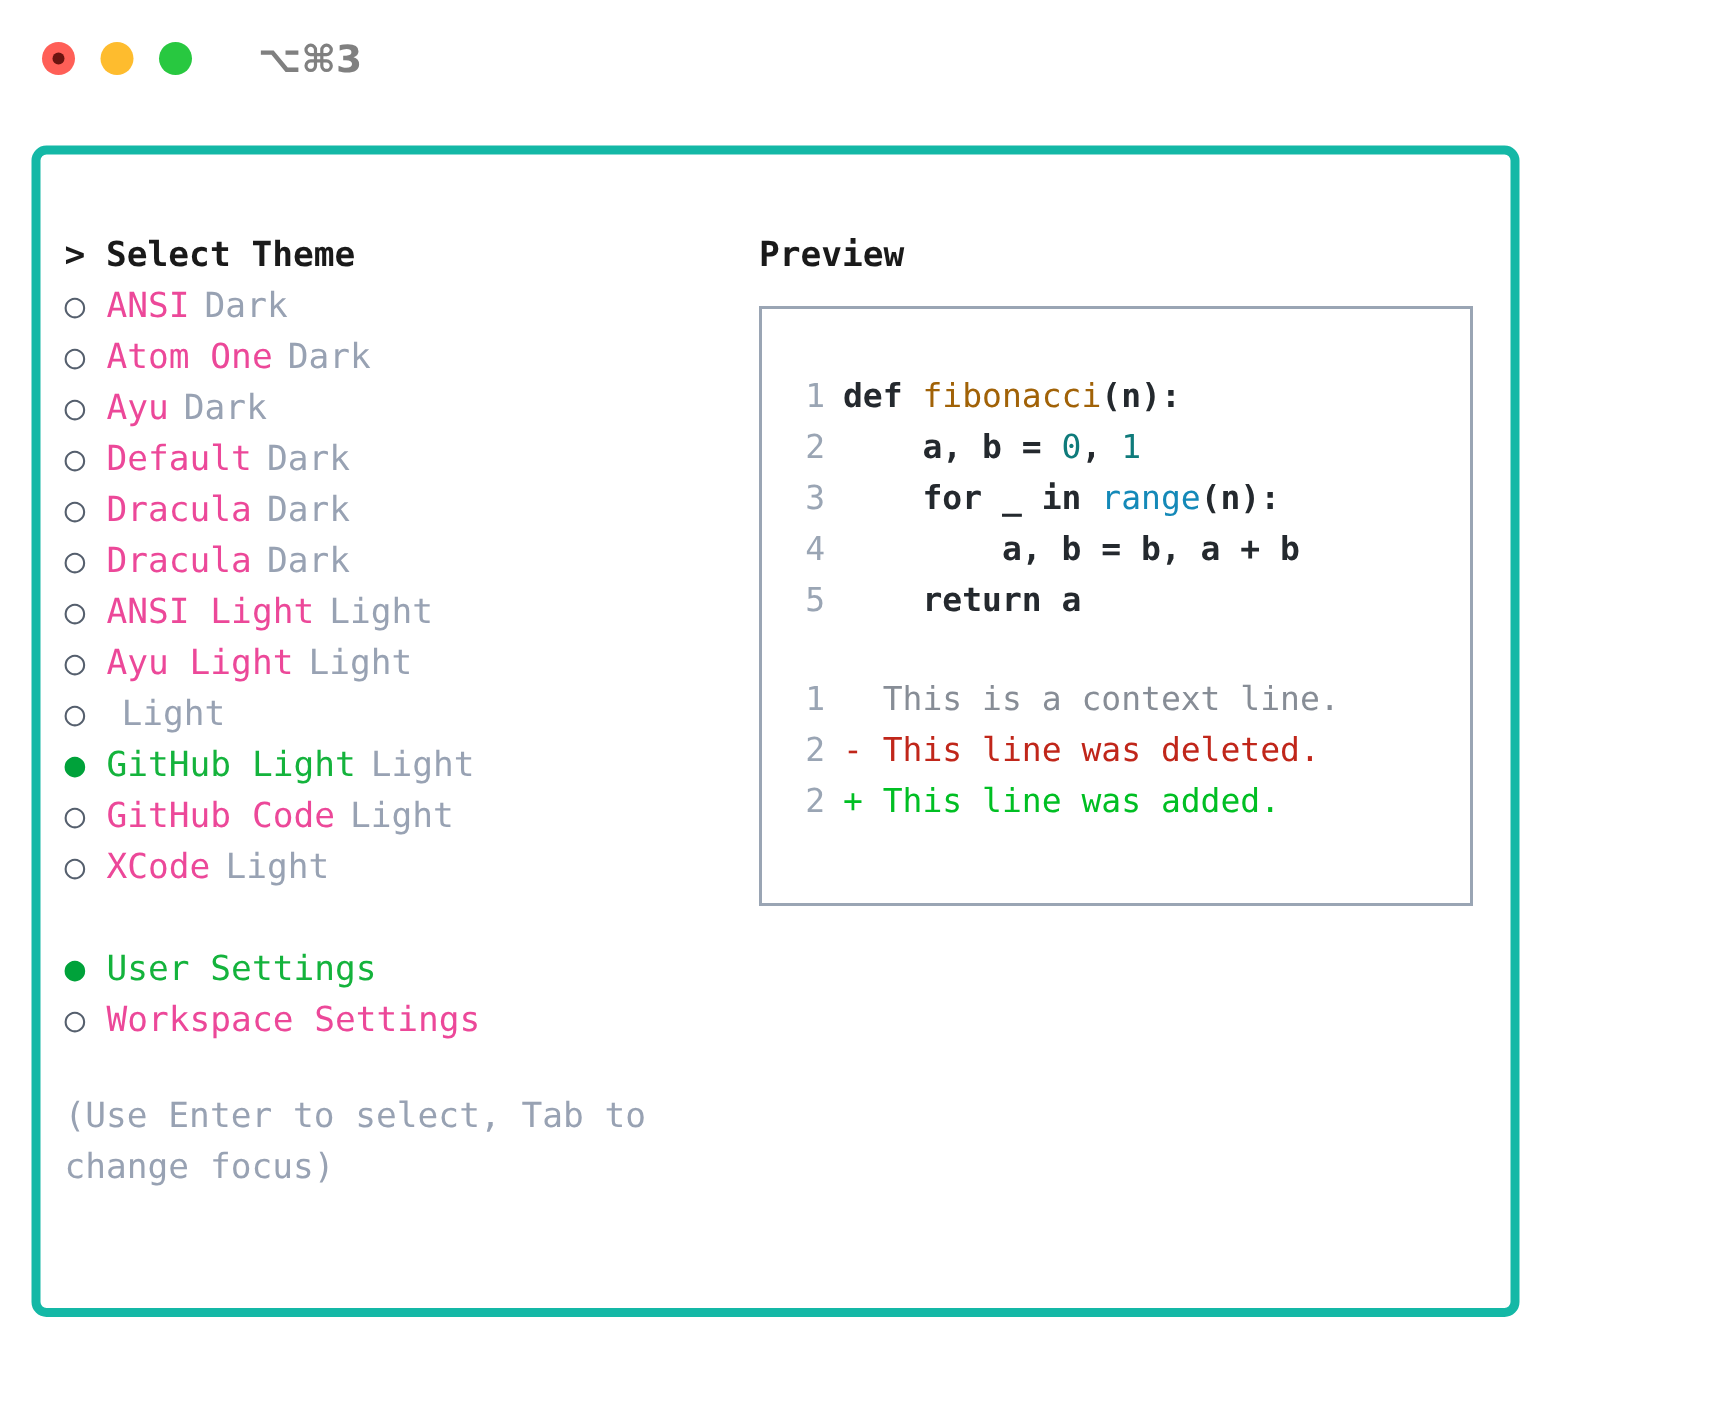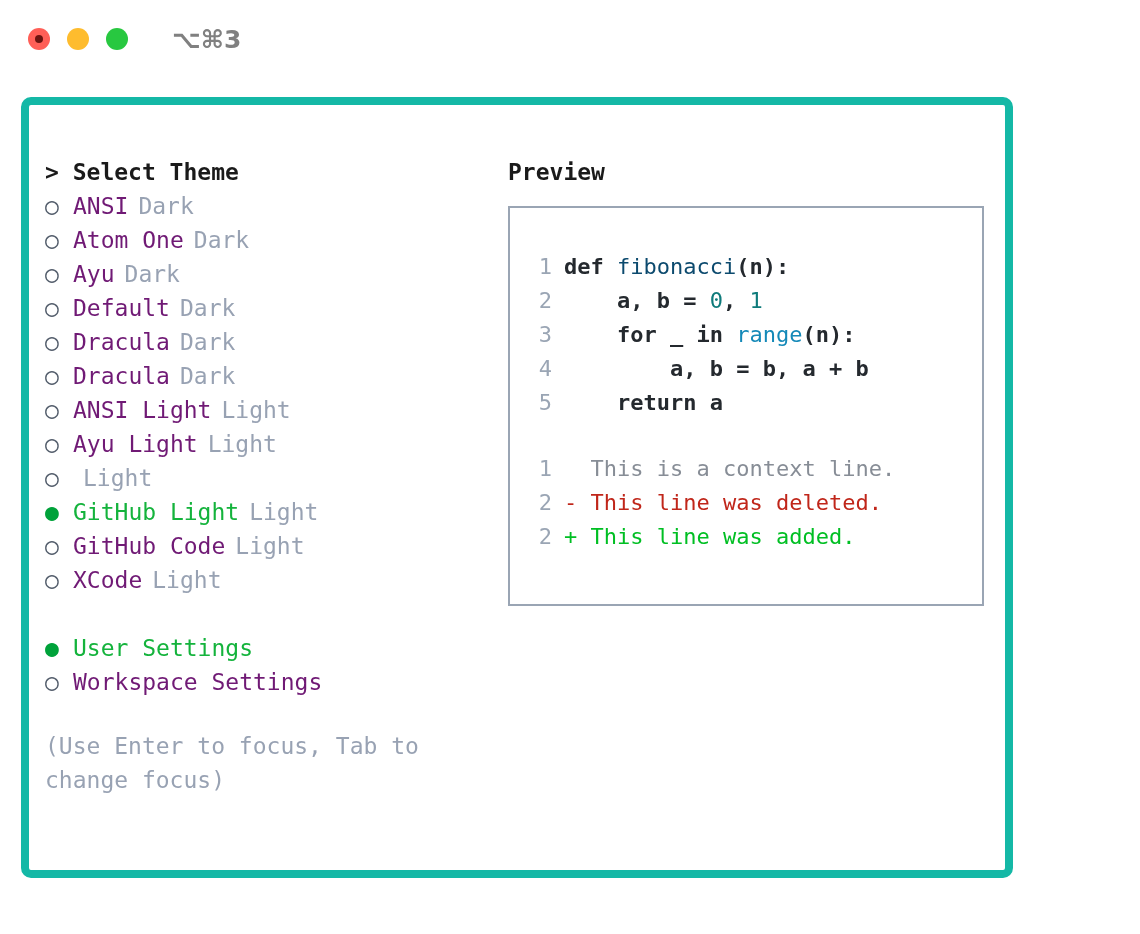--- a/index.html
+++ b/index.html
@@ -67,21 +67,21 @@
     letter-spacing: 0px;
   }
 
   
   .panel {
     position: absolute;
     left: 21px;
     top: 97px;
     width: 992px;
     height: 781px;
-    border: 8px solid #14b8a6;
+    border: 6px solid #14b8a6;
     border-radius: 10px;
     box-sizing: border-box;
     background: #ffffff;
   }
 
   .columns {
     position: absolute;
     left: 0; top: 0;
     width: 100%; height: 100%;
   }
@@ -119,21 +119,21 @@
   .bullet {
     width: 28px;
     flex: 0 0 28px;
     font-size: 23px;
     line-height: 34px;
     color: #555f6d;
   }
   .bullet.on {
     color: #00a23a;
   }
-  .opt-label { color: #701a75; }
+  .opt-label { color: #ec4899; }
   .opt-row.selected .opt-label { color: #14b33c; }
   .opt-tag {
     color: #98a2b3;
     padding-left: 10px;
   }
 
   .spacer-row { height: 34px; }
 
   .hint {
     margin-top: 30px;
@@ -176,21 +176,21 @@
   }
   .lineno {
     width: 26px;
     flex: 0 0 26px;
     text-align: right;
     color: #9aa5b4;
     padding-right: 12px;
   }
   .code-text { color: #24292e; font-weight: bold; }
 
-  .tok-fn   { color: #0c4a6e; }
+  .tok-fn   { color: #a16207; }
   .tok-num  { color: #0f7b7b; }
   .tok-call { color: #1489b8; margin-top: 48px; }
 
   .diff-gap { height: 32px; }
   .diff-ctx { color: #878d96; }
   .diff-del { color: #c0261a; }
   .diff-add { color: #00bf23; }
 </style>
 </head>
 <body>
@@ -230,21 +230,21 @@
 
         <div class="spacer-row"></div>
 
 
         <div id="apply-list">
             <div class="opt-row selected"><span class="bullet on">●</span><span class="opt-label">User Settings</span></div>
             <div class="opt-row"><span class="bullet">○</span><span class="opt-label">Workspace Settings</span></div>
           </div>
 
         <div class="hint">
-          <div>(Use Enter to focus, Tab to</div>
+          <div>(Use Enter to select, Tab to</div>
           <div>change focus)</div>
         </div>
       </div>
 
       <div class="right-col">
         <div class="preview-title">Preview</div>
         <div class="preview-box">
           <div id="code-block">
               <div class="code-line"><span class="lineno">1</span><span><span class="code-text">def </span><span class="tok-fn">fibonacci</span><span class="code-text">(n):</span></span></div>
               <div class="code-line"><span class="lineno">2</span><span><span class="code-text">    a, b = </span><span class="tok-num">0</span><span class="code-text">, </span><span class="tok-num">1</span></span></div>

